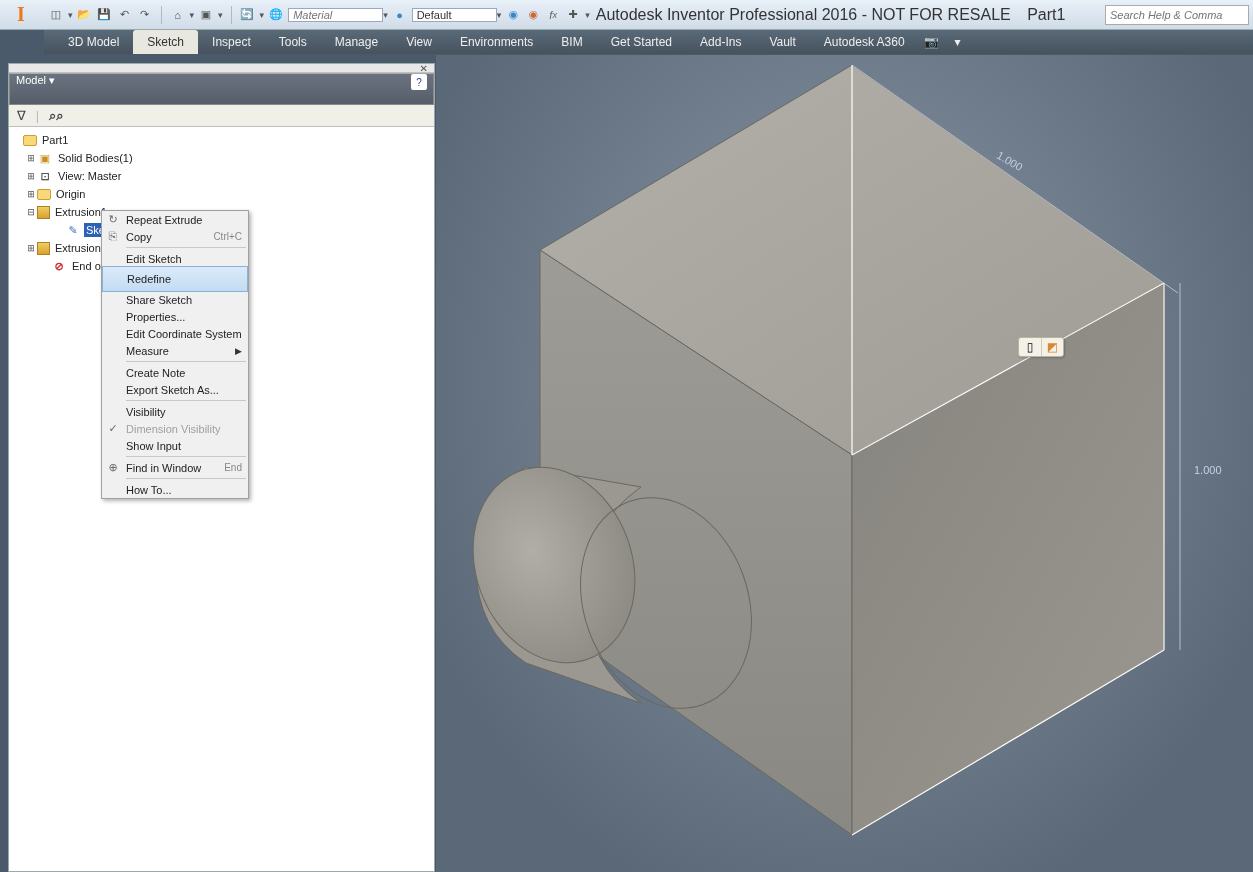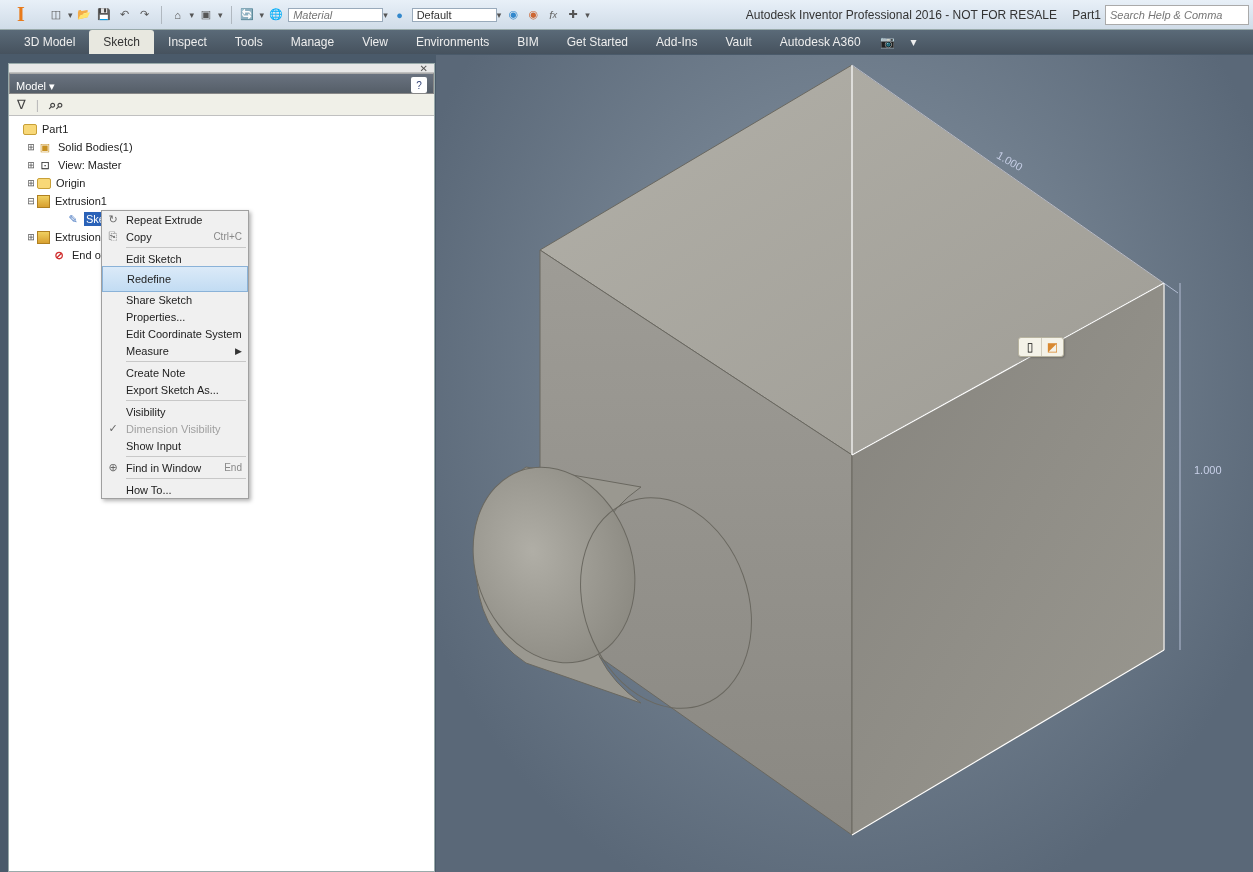--- a/index.html
+++ b/index.html
@@ -10,36 +10,36 @@
 .app-icon { width: 42px; height: 30px; display:flex; align-items:center; justify-content:center; }
 .app-icon .t { font-size: 20px; font-weight: bold; color: #e87a1a; font-family: Georgia, serif; }
 .qat { display:flex; align-items:center; gap:4px; padding: 0 6px; }
 .qat .btn, .qat .sep { width:16px; height:16px; display:flex; align-items:center; justify-content:center; font-size:11px; color:#555; }
 .qat .sep { width:1px; background:#b0b8c0; margin:0 4px; height:18px; }
 .qat .arrow { font-size:9px; color:#555; }
 .material-box, .appearance-box { display:inline-flex; align-items:center; }
 .material-box input, .appearance-box input { height:14px; border:1px solid #9ab; font-size:11px; font-style:italic; color:#888; padding:0 4px; background:#fff; }
 .material-box input { width:95px; }
 .appearance-box input { width:85px; font-style:normal; color:#333; }
-.title-text { flex:1; text-align:right; font-size:12px; color:#333; }
+.title-text { flex:1; text-align:left; font-size:16px; color:#333; }
 .title-docname { margin-left: 12px; }
 .search-box { padding:0 4px; }
 .search-box input { width:144px; height:20px; border:1px solid #aaa; font-size:11px; font-style:italic; color:#888; padding:0 4px; background:#fff; }
 
 
-.ribbon-tabs { height:24px; background: linear-gradient(#5a6a78, #46525e); display:flex; align-items:stretch; padding-left:10px; }
+.ribbon-tabs { height:24px; background: linear-gradient(#5a6a78, #46525e); display:flex; align-items:stretch; padding-left:10px;margin-left:44px; }
 .ribbon-tabs .tab { padding:0 14px; font-size:12px; color:#eee; display:flex; align-items:center; cursor:default; }
 .ribbon-tabs .tab.active { background:#e8e8e0; color:#333; border-radius:3px 3px 0 0; }
 .ribbon-tabs .cam-icon { width:26px; display:flex; align-items:center; justify-content:center; color:#eee; font-size:12px; }
 
 
 .panel-close { height:9px; background:#e8e8e8; border-bottom:1px solid #c0c0c0; text-align:right; font-size:10px; color:#555; padding-right:6px; line-height:9px; }
 
 
-.model-header { height:21px; background: linear-gradient(#6a7380, #555e68); color:#fff; font-size:11px; display:flex; align-items:flex-end; padding:0 6px; border:1px solid #888; border-top:1px solid #aaa; }
+.model-header { height:32px; background: linear-gradient(#6a7380, #555e68); color:#fff; font-size:11px; display:flex; align-items:flex-start; padding:0 6px; border:1px solid #888; border-top:1px solid #aaa; }
 .model-header .title { flex:1; }
 .model-header .help { width:16px; height:16px; background:#fff; color:#347; border-radius:2px; display:flex; align-items:center; justify-content:center; font-size:10px; }
 .model-toolbar { height:22px; background:#f0f0e8; border-bottom:1px solid #c0c0c0; display:flex; align-items:center; gap:10px; padding:0 8px; }
 .model-toolbar span { font-size:13px; color:#444; }
 
 
 .left-panel { position:absolute; left:8px; top:63px; width:427px; height:809px; background:#fff; border:1px solid #9aa; }
 
 .tree { padding:4px 2px; font-size:11px; color:#222; }
 .tree-row { display:flex; align-items:center; height:18px; white-space:nowrap; }

